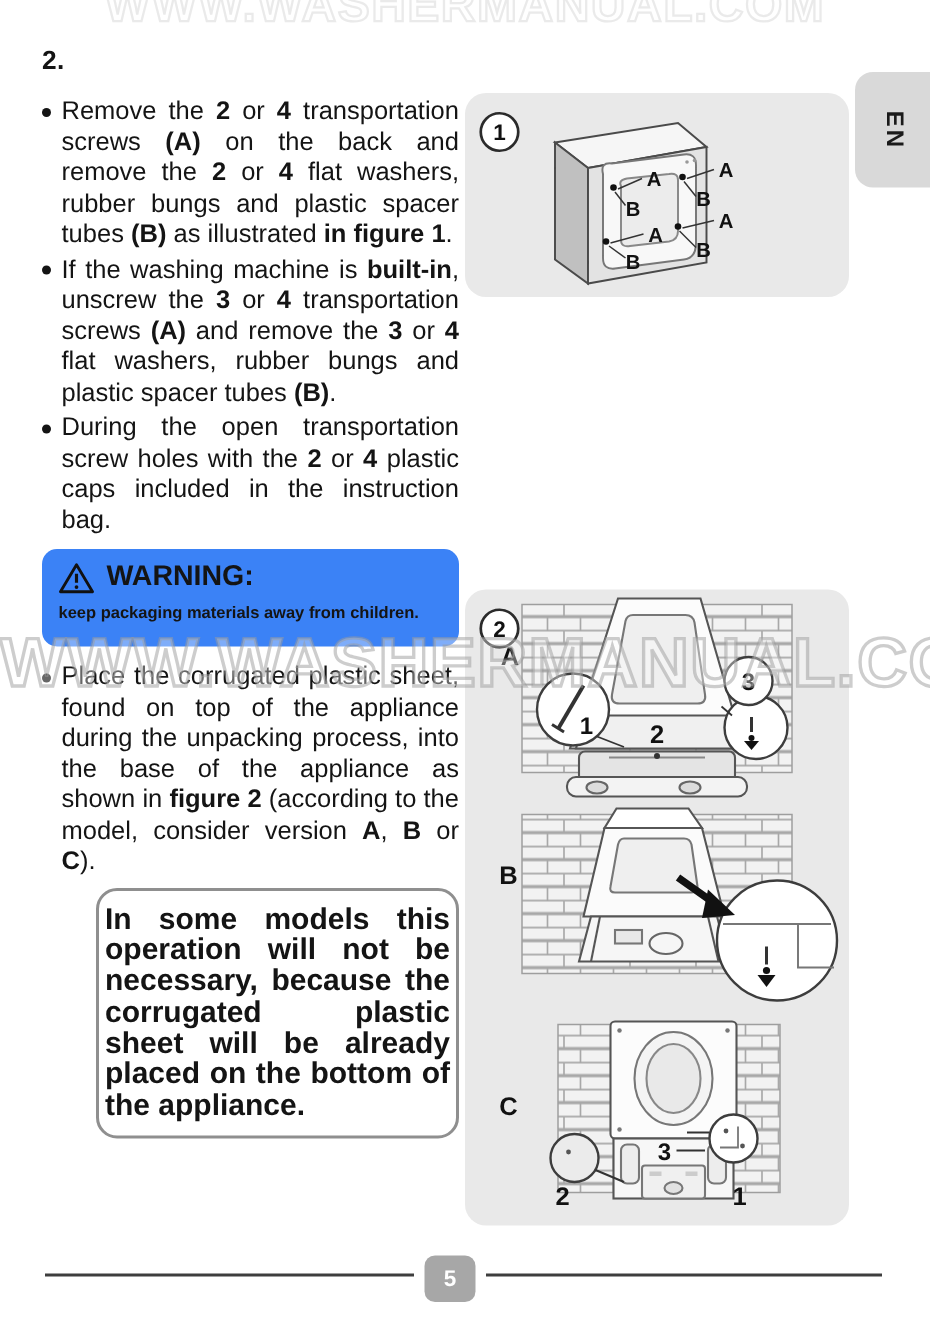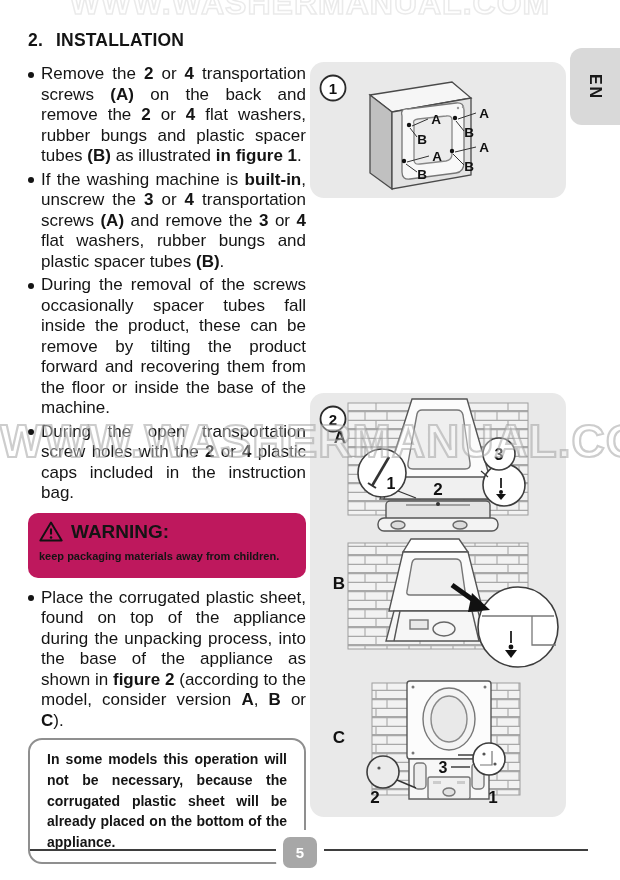--- a/index.html
+++ b/index.html
@@ -8,26 +8,26 @@
 
   
   .left-col{position:absolute;left:28px;top:30px;width:278px;}
   .doc-title{display:flex;gap:13px;font-size:17.5px;font-weight:bold;letter-spacing:.2px;margin:0 0 13px 0;}
   .bullets{list-style:none;margin:0;padding:0;}
   .bullets li{position:relative;padding-left:13px;margin:0 0 3px 0;
               font-size:17px;line-height:20.5px;text-align:justify;}
   .bullets li .dot{position:absolute;left:0;top:7.5px;width:6px;height:6px;border-radius:50%;background:#141414;}
   .b{font-weight:bold;}
 
-  .warning-box{background:#be185d;border-radius:10px;padding:8px 11px 11px 11px;margin:9px 0 10px 0;}
+  .warning-box{background:#3b82f6;border-radius:10px;padding:8px 11px 11px 11px;margin:9px 0 10px 0;}
   .warning-head{display:flex;align-items:center;gap:8px;font-size:19px;font-weight:bold;}
   .warning-body{font-size:11px;font-weight:bold;line-height:21px;text-align:justify;margin-top:3px;}
 
-  .note-box{border:2.5px solid #8f8f8f;border-radius:14px;padding:9px 17px;margin-top:7px;
-            font-size:14px;font-weight:bold;line-height:20.8px;text-align:justify;}
+  .note-box{border:2.5px solid #8f8f8f;border-radius:14px;padding:9px 4px;margin-top:7px;
+            font-size:20px;font-weight:bold;line-height:20.8px;text-align:justify;margin-left:36px;}
 
   
   .lang-tab{position:absolute;right:0;top:48px;width:50px;height:77px;background:#d9d9d9;
             border-radius:12px 0 0 12px;display:flex;align-items:center;justify-content:center;}
   .lang-tab span{transform:rotate(90deg);font-weight:bold;font-size:16px;letter-spacing:2px;color:#1a1a1a;}
 
   
   .fig-panel{position:absolute;left:310px;width:256px;background:#e9e9e9;border-radius:14px;}
   #fig1{top:62px;height:136px;}
   #fig2{top:393px;height:424px;}
@@ -51,27 +51,25 @@
 </head>
 <body>
 
 <div class="page">
 
   <div class="watermark wm-top">WWW.WASHERMANUAL.COM</div>
 
   <div class="left-col">
     <h1 class="doc-title">
       <span>2.</span>
-      <span>INSTALLATION</span>
     </h1>
 
     <ul class="bullets">
       <li><span class="dot"></span><span><span>Remove the </span><span class="b">2</span><span> or </span><span class="b">4</span><span> transportation screws </span><span class="b">(A)</span><span> on the back and remove the </span><span class="b">2</span><span> or </span><span class="b">4</span><span> flat washers, rubber bungs and plastic spacer tubes </span><span class="b">(B)</span><span> as illustrated </span><span class="b">in figure 1</span><span>.</span></span></li>
       <li><span class="dot"></span><span><span>If the washing machine is </span><span class="b">built-in</span><span>, unscrew the </span><span class="b">3</span><span> or </span><span class="b">4</span><span> transportation screws </span><span class="b">(A)</span><span> and remove the </span><span class="b">3</span><span> or </span><span class="b">4</span><span> flat washers, rubber bungs and plastic spacer tubes </span><span class="b">(B)</span><span>.</span></span></li>
-      <li><span class="dot"></span><span><span>During the removal of the screws occasionally spacer tubes fall inside the product, these can be remove by tilting the product forward and recovering them from the floor or inside the base of the machine.</span></span></li>
       <li><span class="dot"></span><span><span>During the open transportation screw holes with the </span><span class="b">2</span><span> or </span><span class="b">4</span><span> plastic caps included in the instruction bag.</span></span></li>
     </ul>
 
     <div class="warning-box">
       <div class="warning-head">
         <svg width="24" height="21" viewBox="0 0 24 21">
           <polygon points="12,1.5 22.7,19.5 1.3,19.5" fill="none" stroke="#111" stroke-width="1.9" stroke-linejoin="round"></polygon>
           <line x1="12" y1="7.5" x2="12" y2="13.5" stroke="#111" stroke-width="2.1"></line>
           <circle cx="12" cy="16.4" r="1.25" fill="#111"></circle>
         </svg>

